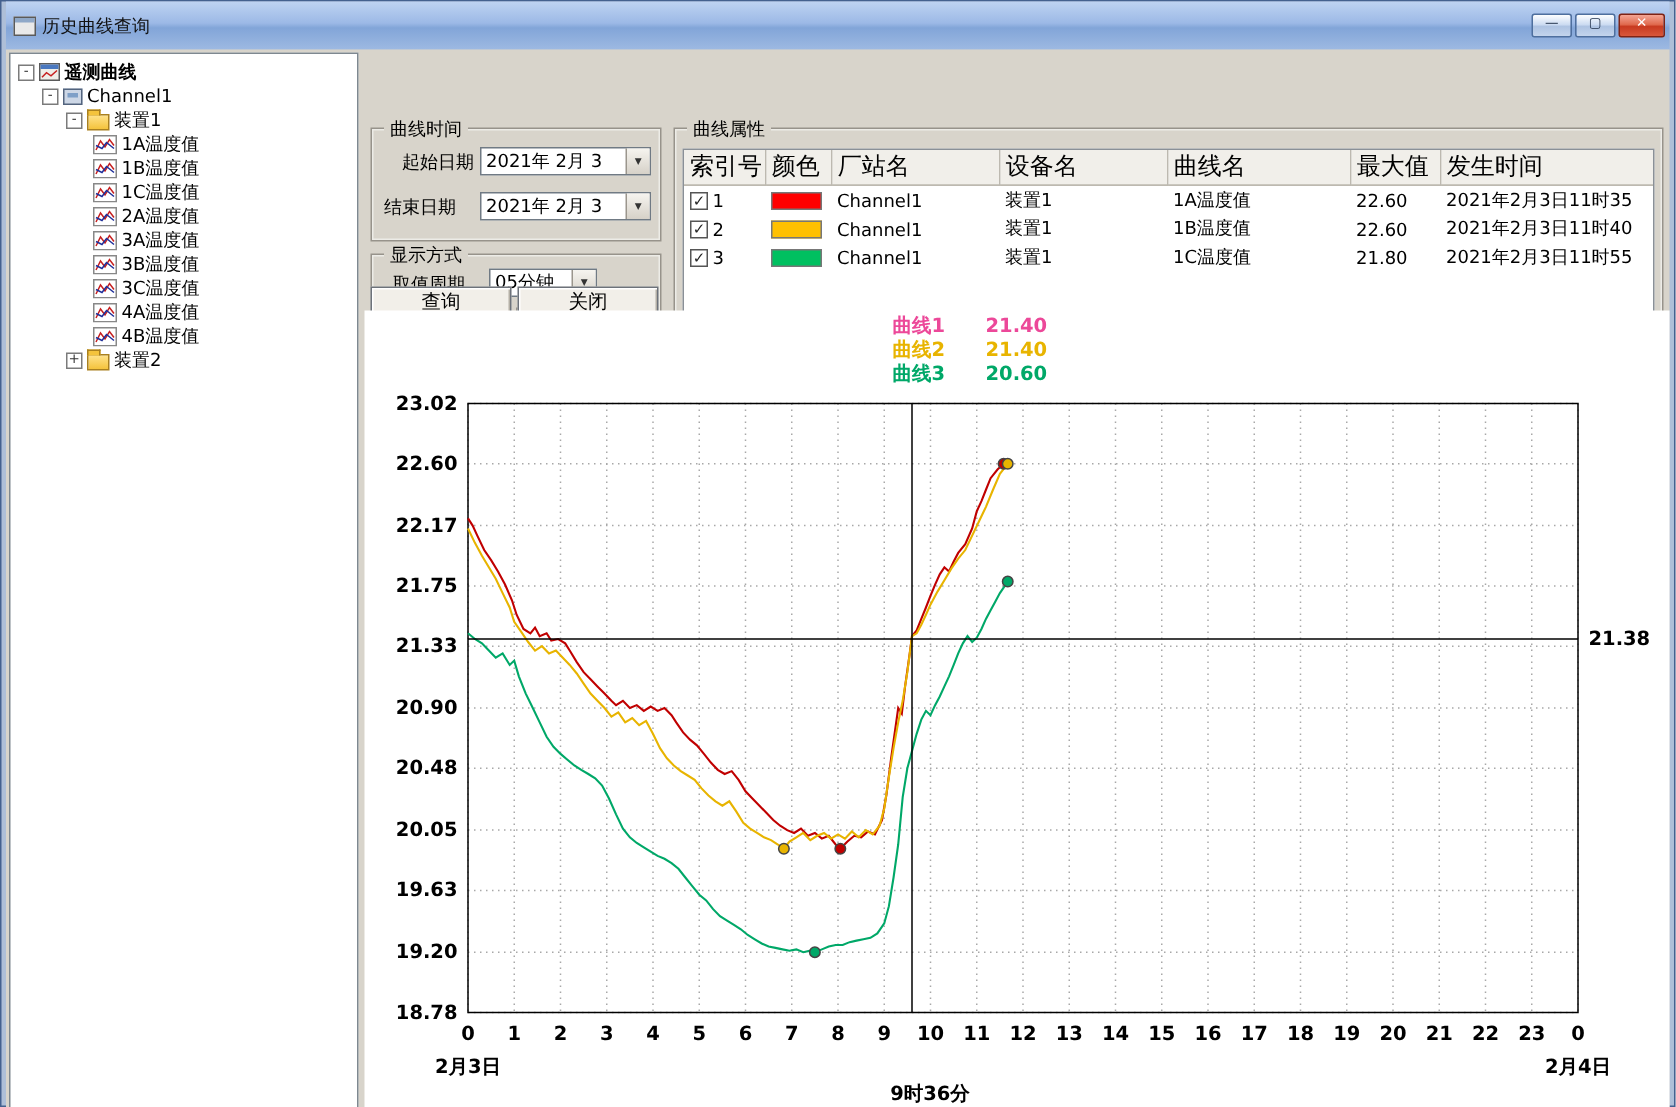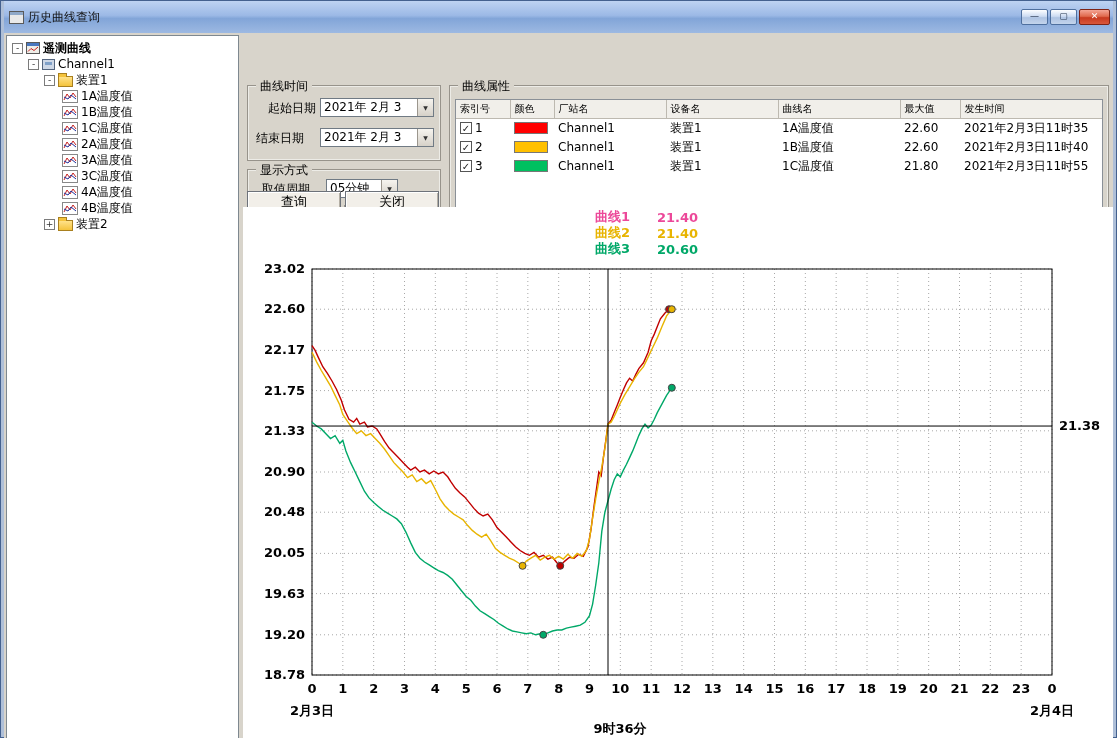--- a/index.html
+++ b/index.html
@@ -150,21 +150,21 @@
     position: absolute; left: 5px; right: 5px; top: 13px; bottom: 5px;
     background: #fff; border: 1px solid #8a9097;
     overflow: hidden;
   }
   table.props { border-collapse: collapse; table-layout: fixed; width: 648px; }
   table.props th {
     font-weight: normal; text-align: left;
     background: #f1efea;
     border-right: 1px solid #bdb9b0;
     border-bottom: 1px solid #bdb9b0;
-    padding: 1px 4px; height: 18px; font-size: 10px;
+    padding: 1px 4px; height: 18px; font-size: 16px;
     white-space: nowrap; overflow: hidden;
   }
   table.props td {
     padding: 1px 4px; height: 17px; font-size: 12px;
     white-space: nowrap; overflow: hidden;
   }
   .c0{width:54px}.c1{width:44px}.c2{width:112px}.c3{width:112px}.c4{width:122px}.c5{width:60px}.c6{width:144px}
   .idx-cell { display: flex; align-items: center; }
   .swatch { width: 34px; height: 12px; border: 1px solid #777; }
   
@@ -267,20 +267,28 @@
           </svg>
           <span class="tlabel">2A温度值</span>
         </div>
       <div class="trow lvl3">
           <svg class="curve-icon" width="16" height="13" viewBox="0 0 16 13">
             <rect x="0.5" y="0.5" width="15" height="12" fill="#fff" stroke="#888"></rect>
             <polyline points="2,10 5,4 8,8 11,3 14,7" fill="none" stroke="#c62020"></polyline>
             <polyline points="2,7 6,9 9,5 14,9" fill="none" stroke="#20309a"></polyline>
           </svg>
           <span class="tlabel">3A温度值</span>
+        </div>
+      <div class="trow lvl3">
+          <svg class="curve-icon" width="16" height="13" viewBox="0 0 16 13">
+            <rect x="0.5" y="0.5" width="15" height="12" fill="#fff" stroke="#888"></rect>
+            <polyline points="2,10 5,4 8,8 11,3 14,7" fill="none" stroke="#c62020"></polyline>
+            <polyline points="2,7 6,9 9,5 14,9" fill="none" stroke="#20309a"></polyline>
+          </svg>
+          <span class="tlabel">3B温度值</span>
         </div>
       <div class="trow lvl3">
           <svg class="curve-icon" width="16" height="13" viewBox="0 0 16 13">
             <rect x="0.5" y="0.5" width="15" height="12" fill="#fff" stroke="#888"></rect>
             <polyline points="2,10 5,4 8,8 11,3 14,7" fill="none" stroke="#c62020"></polyline>
             <polyline points="2,7 6,9 9,5 14,9" fill="none" stroke="#20309a"></polyline>
           </svg>
           <span class="tlabel">3C温度值</span>
         </div>
       <div class="trow lvl3">

